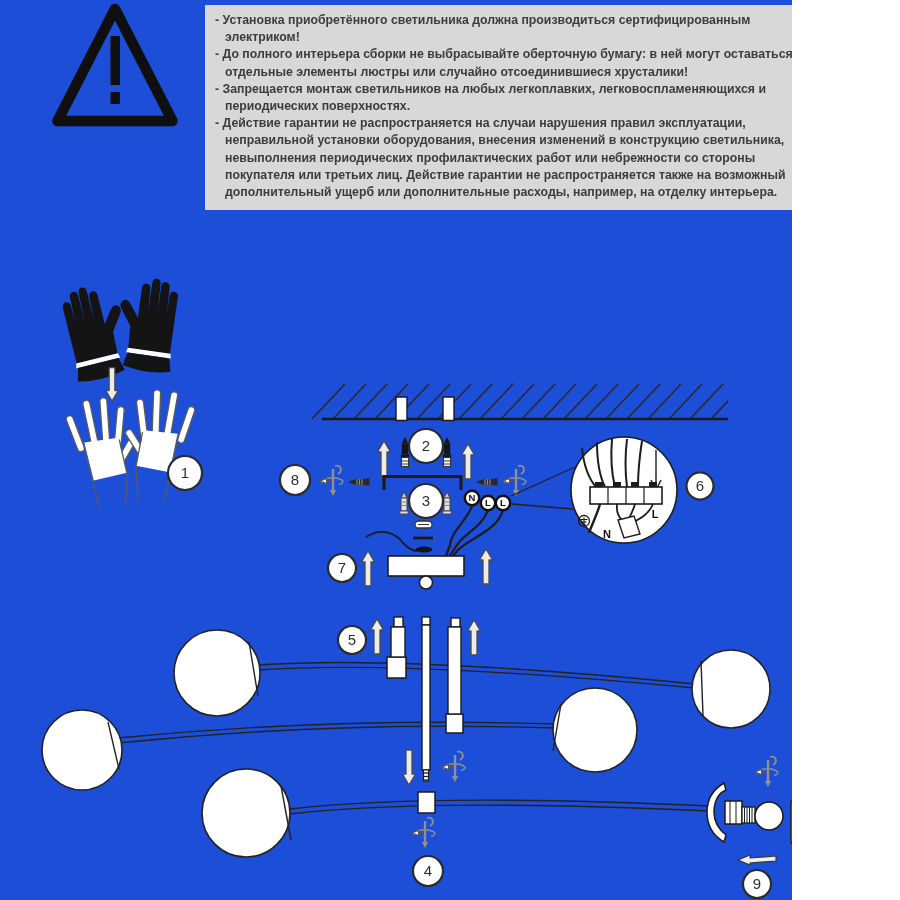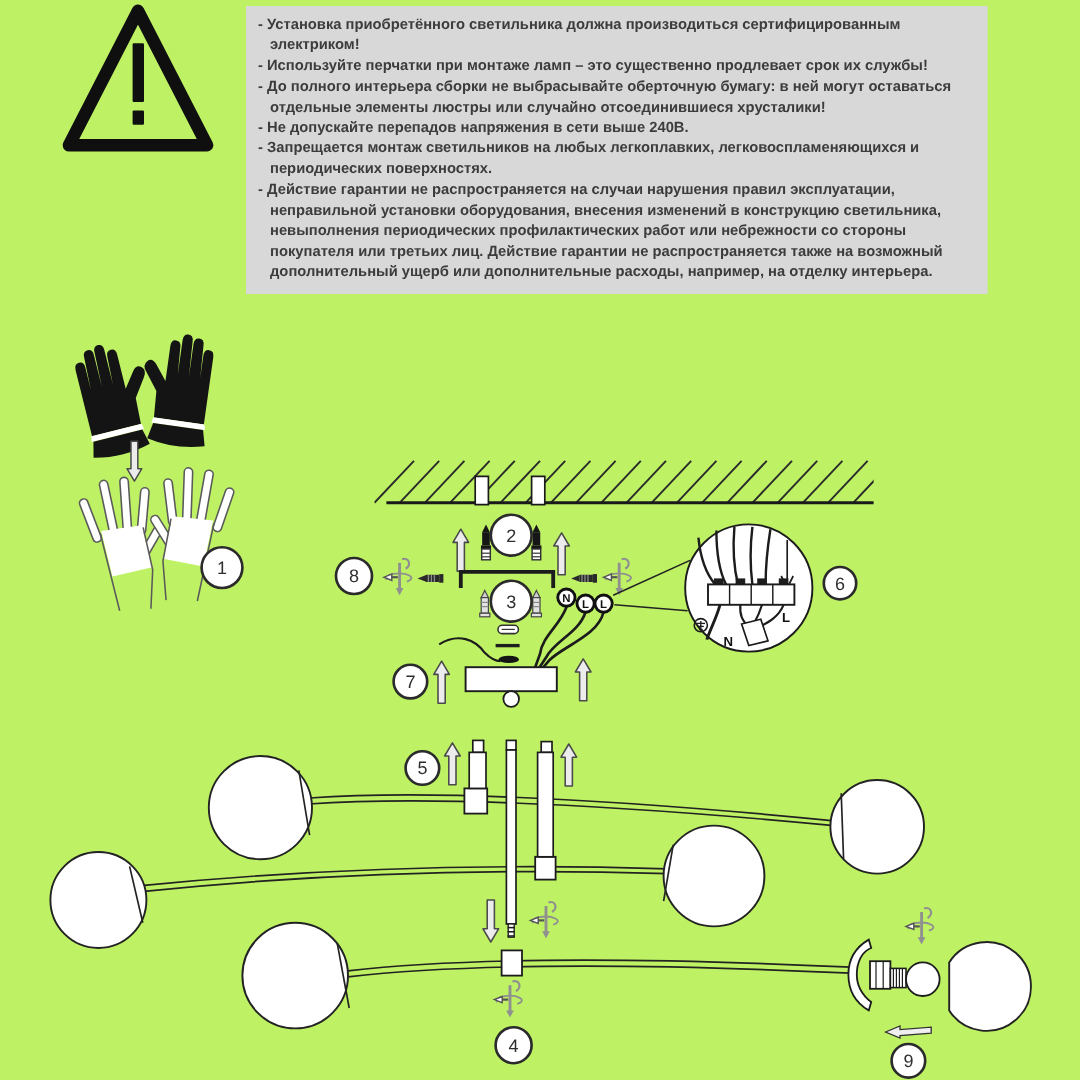--- a/index.html
+++ b/index.html
@@ -1,37 +1,35 @@
 <!DOCTYPE html>
 <html><head>
 <meta charset="utf-8">
 <style>
   html,body{margin:0;padding:0;background:#ffffff;}
-  .page{position:relative;width:900px;height:900px;background:#bef264;overflow:hidden;
+  .page{position:relative;width:792px;height:900px;background:#1d4ed8;overflow:hidden;
         font-family:"Liberation Sans",sans-serif;}
   .warn-box{position:absolute;left:205px;top:5px;width:618px;box-sizing:border-box;
         background:#d8d8d8;padding:7px 10px 9px 10px;color:#3c3c3c;
         font-size:12.3px;font-weight:bold;line-height:17.2px;}
   .warn-item{padding-left:10px;text-indent:-10px;}
   .diagram-svg{position:absolute;left:0;top:0;}
   svg text{font-family:"Liberation Sans",sans-serif;}
   .stepnum{font-size:15px;fill:#2f2f2f;}
   .termlbl{font-size:9.5px;font-weight:bold;fill:#111;}
   .detlbl{font-size:11px;font-weight:bold;fill:#111;}
 </style>
 </head>
 <body>
 
 <div class="page">
 
   <div class="warn-box">
     <div class="warn-item">- Установка приобретённого светильника должна производиться сертифицированным электриком!</div>
-    <div class="warn-item">- Используйте перчатки при монтаже ламп – это существенно продлевает срок их службы!</div>
     <div class="warn-item">- До полного интерьера сборки не выбрасывайте оберточную бумагу: в ней могут оставаться отдельные элементы люстры или случайно отсоединившиеся хрусталики!</div>
-    <div class="warn-item">- Не допускайте перепадов напряжения в сети выше 240В.</div>
     <div class="warn-item">- Запрещается монтаж светильников на любых легкоплавких, легковоспламеняющихся и периодических поверхностях.</div>
     <div class="warn-item">- Действие гарантии не распространяется на случаи нарушения правил эксплуатации, неправильной установки оборудования, внесения изменений в конструкцию светильника, невыполнения периодических профилактических работ или небрежности со стороны покупателя или третьих лиц. Действие гарантии не распространяется также на возможный дополнительный ущерб или дополнительные расходы, например, на отделку интерьера.</div>
   </div>
 
   <svg class="diagram-svg" width="900" height="900" viewBox="0 0 900 900">
     <defs>
       <g id="up-arrow">
         <path d="M0,0 L6.5,11 L3,11 L3,35 L-3,35 L-3,11 L-6.5,11 Z" fill="#ececec" stroke="#4a4a4a" stroke-width="1.3" stroke-linejoin="round"></path>
       </g>
       <g id="rot-icon">

